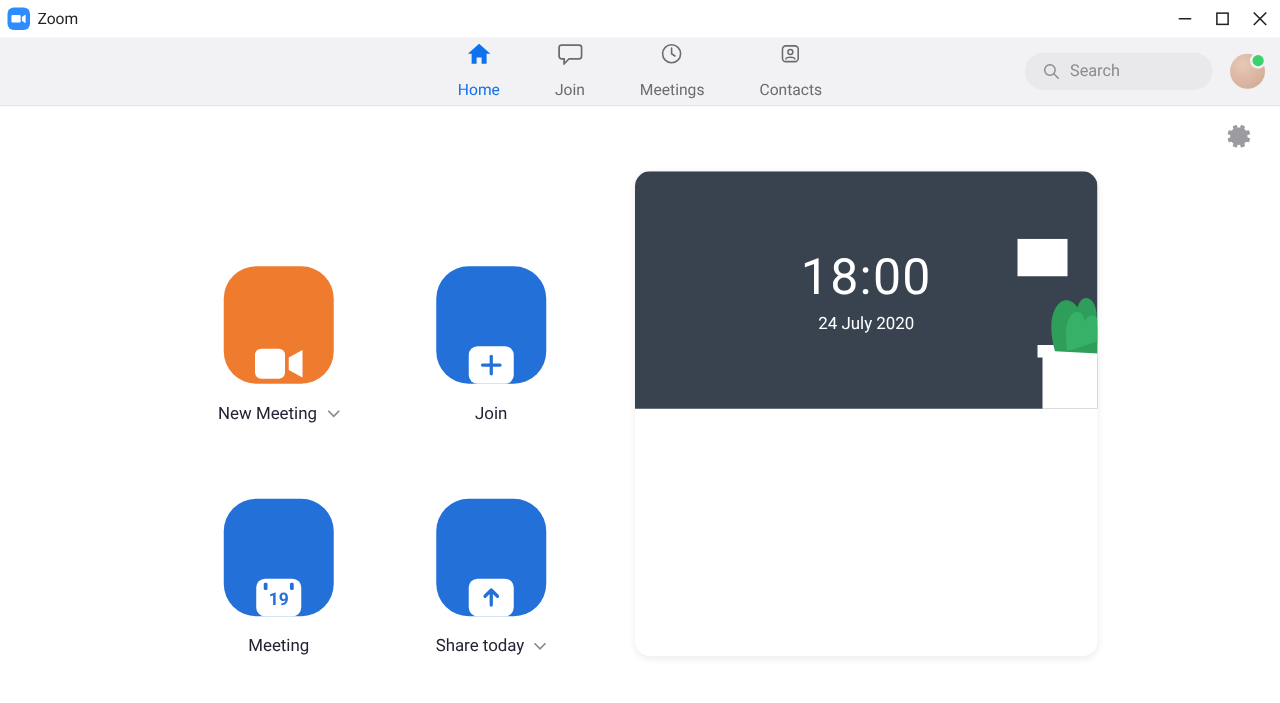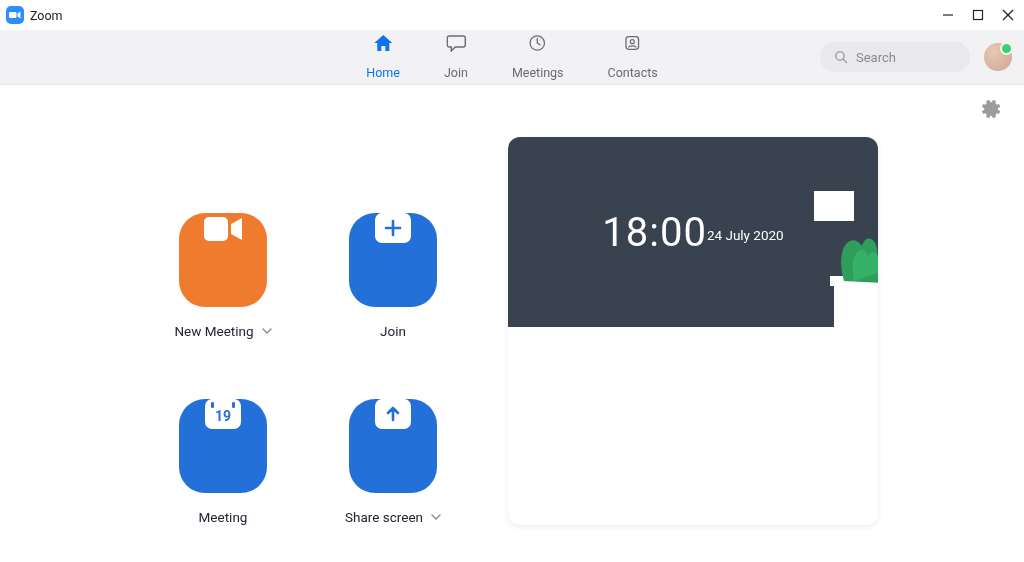--- a/index.html
+++ b/index.html
@@ -27,30 +27,30 @@
     .avatar::after { content:""; position:absolute; top:-1px; right:-1px; width:9px; height:9px; background:#3bd16f; border:2px solid #f2f2f4; border-radius:50%; }
 
     
     .subheader { height:42px; display:flex; align-items:flex-start; justify-content:flex-end; padding:14px 22px 0 0; }
     .gear { cursor:pointer; color:#8a8a8f; }
 
     
     .main { display:flex; padding:0 40px 0 40px; gap:40px; }
     .actions { padding-top:86px; padding-left:108px; display:grid; grid-template-columns:150px 150px; column-gap:20px; row-gap:60px; }
     .action { display:flex; flex-direction:column; align-items:center; gap:16px; }
-    .tile { width:88px; height:94px; border-radius:26px; display:flex; align-items:flex-start; justify-content:center; cursor:pointer; }
+    .tile { width:88px; height:94px; border-radius:26px; display:flex; align-items:flex-end; justify-content:center; cursor:pointer; }
     .tile.orange { background:#ef7c2e; }
     .tile.blue   { background:#2470d9; }
     .tile .inner { width:36px; height:30px; background:#fff; border-radius:7px; display:flex; align-items:center; justify-content:center; }
     .action-label { font-size:13.5px; color:#232333; display:flex; align-items:center; gap:8px; cursor:pointer; }
     .chev { color:#8a8a8f; }
 
     
     .panel { margin-top:10px; width:370px; border-radius:12px; overflow:hidden; box-shadow:0 2px 6px rgba(0,0,0,0.08); background:#fff; }
-    .hero { height:190px; background:#394350; position:relative; display:flex; flex-direction:row; align-items:center; justify-content:center; color:#fff; overflow:hidden; }
+    .hero { height:190px; background:#394350; position:relative; display:flex; flex-direction:column; align-items:center; justify-content:center; color:#fff; overflow:hidden; }
     .hero-time { font-size:40px; font-weight:400; letter-spacing:1px; }
     .hero-date { font-size:13.5px; margin-top:6px; }
     .plant { position:absolute; right:-6px; bottom:-4px; }
     .panel-body { height:200px; display:flex; align-items:center; justify-content:center; color:#232333; font-size:13.5px; }
   </style>
 </head>
 <body>
 
 <div class="titlebar">
   <div class="titlebar-left">
@@ -186,21 +186,21 @@
 
     <div class="action">
       <div class="tile blue">
         <div class="inner">
           <svg width="20" height="20" viewBox="0 0 20 20">
               <path d="M10 16 V4 M10 4 L5 9 M10 4 L15 9" fill="none" stroke="#2470d9" stroke-width="2.6" stroke-linecap="round" stroke-linejoin="round"></path>
             </svg>
         </div>
       </div>
       <div class="action-label">
-        <span>Share screen</span>
+        <span>Share today</span>
         <svg class="chev" width="10" height="10" viewBox="0 0 10 10">
             <path d="M1 3 L5 7 L9 3" fill="none" stroke="#8a8a8f" stroke-width="1.4" stroke-linecap="round"></path>
           </svg>
       </div>
     </div>
 
   </div>
 
   <div class="panel">
     <div class="hero">

